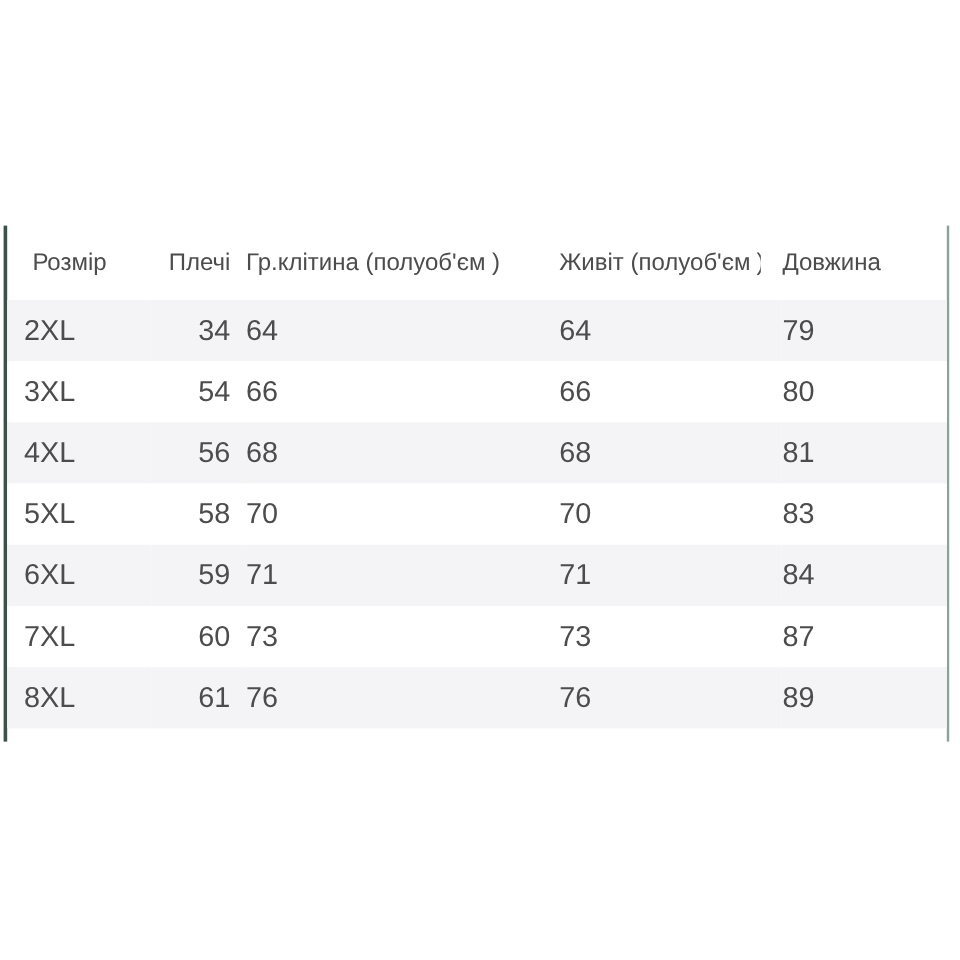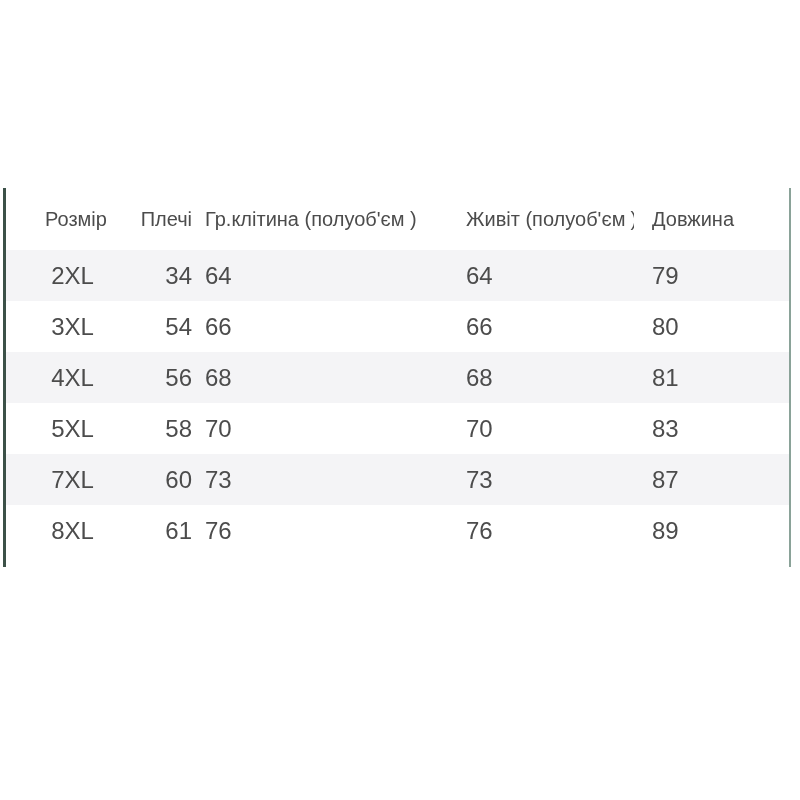--- a/index.html
+++ b/index.html
@@ -39,21 +39,21 @@
     white-space: nowrap;
     overflow: hidden;
   }
   table.size-table td {
     font-size: 24px;
     height: 49px;
     white-space: nowrap;
   }
   tbody tr:nth-child(odd) { background: #f4f4f6; }
   tbody tr:nth-child(even) { background: #ffffff; }
-  .c1 { text-align: center;  padding-left: 14px; }
+  .c1 { text-align: left;  padding-left: 14px; }
   th.c1 { padding-left: 21px; }
   .c2 { text-align: right; padding-right: 12px; }
   .c3 { text-align: left; padding-right: 14px; }
   .c4 { text-align: left; padding-right: 12px; }
   .c5 { text-align: left; padding-right: 14px; }
   
   .clip {
     display: inline-block;
     width: 4px;
     overflow: hidden;
@@ -107,20 +107,27 @@
           <td class="c5">81</td>
         </tr>
         <tr>
           <td class="c1">5XL</td>
           <td class="c2">58</td>
           <td class="c3">70</td>
           <td class="c4">70</td>
           <td class="c5">83</td>
         </tr>
         <tr>
+          <td class="c1">6XL</td>
+          <td class="c2">59</td>
+          <td class="c3">71</td>
+          <td class="c4">71</td>
+          <td class="c5">84</td>
+        </tr>
+        <tr>
           <td class="c1">7XL</td>
           <td class="c2">60</td>
           <td class="c3">73</td>
           <td class="c4">73</td>
           <td class="c5">87</td>
         </tr>
         <tr>
           <td class="c1">8XL</td>
           <td class="c2">61</td>
           <td class="c3">76</td>

